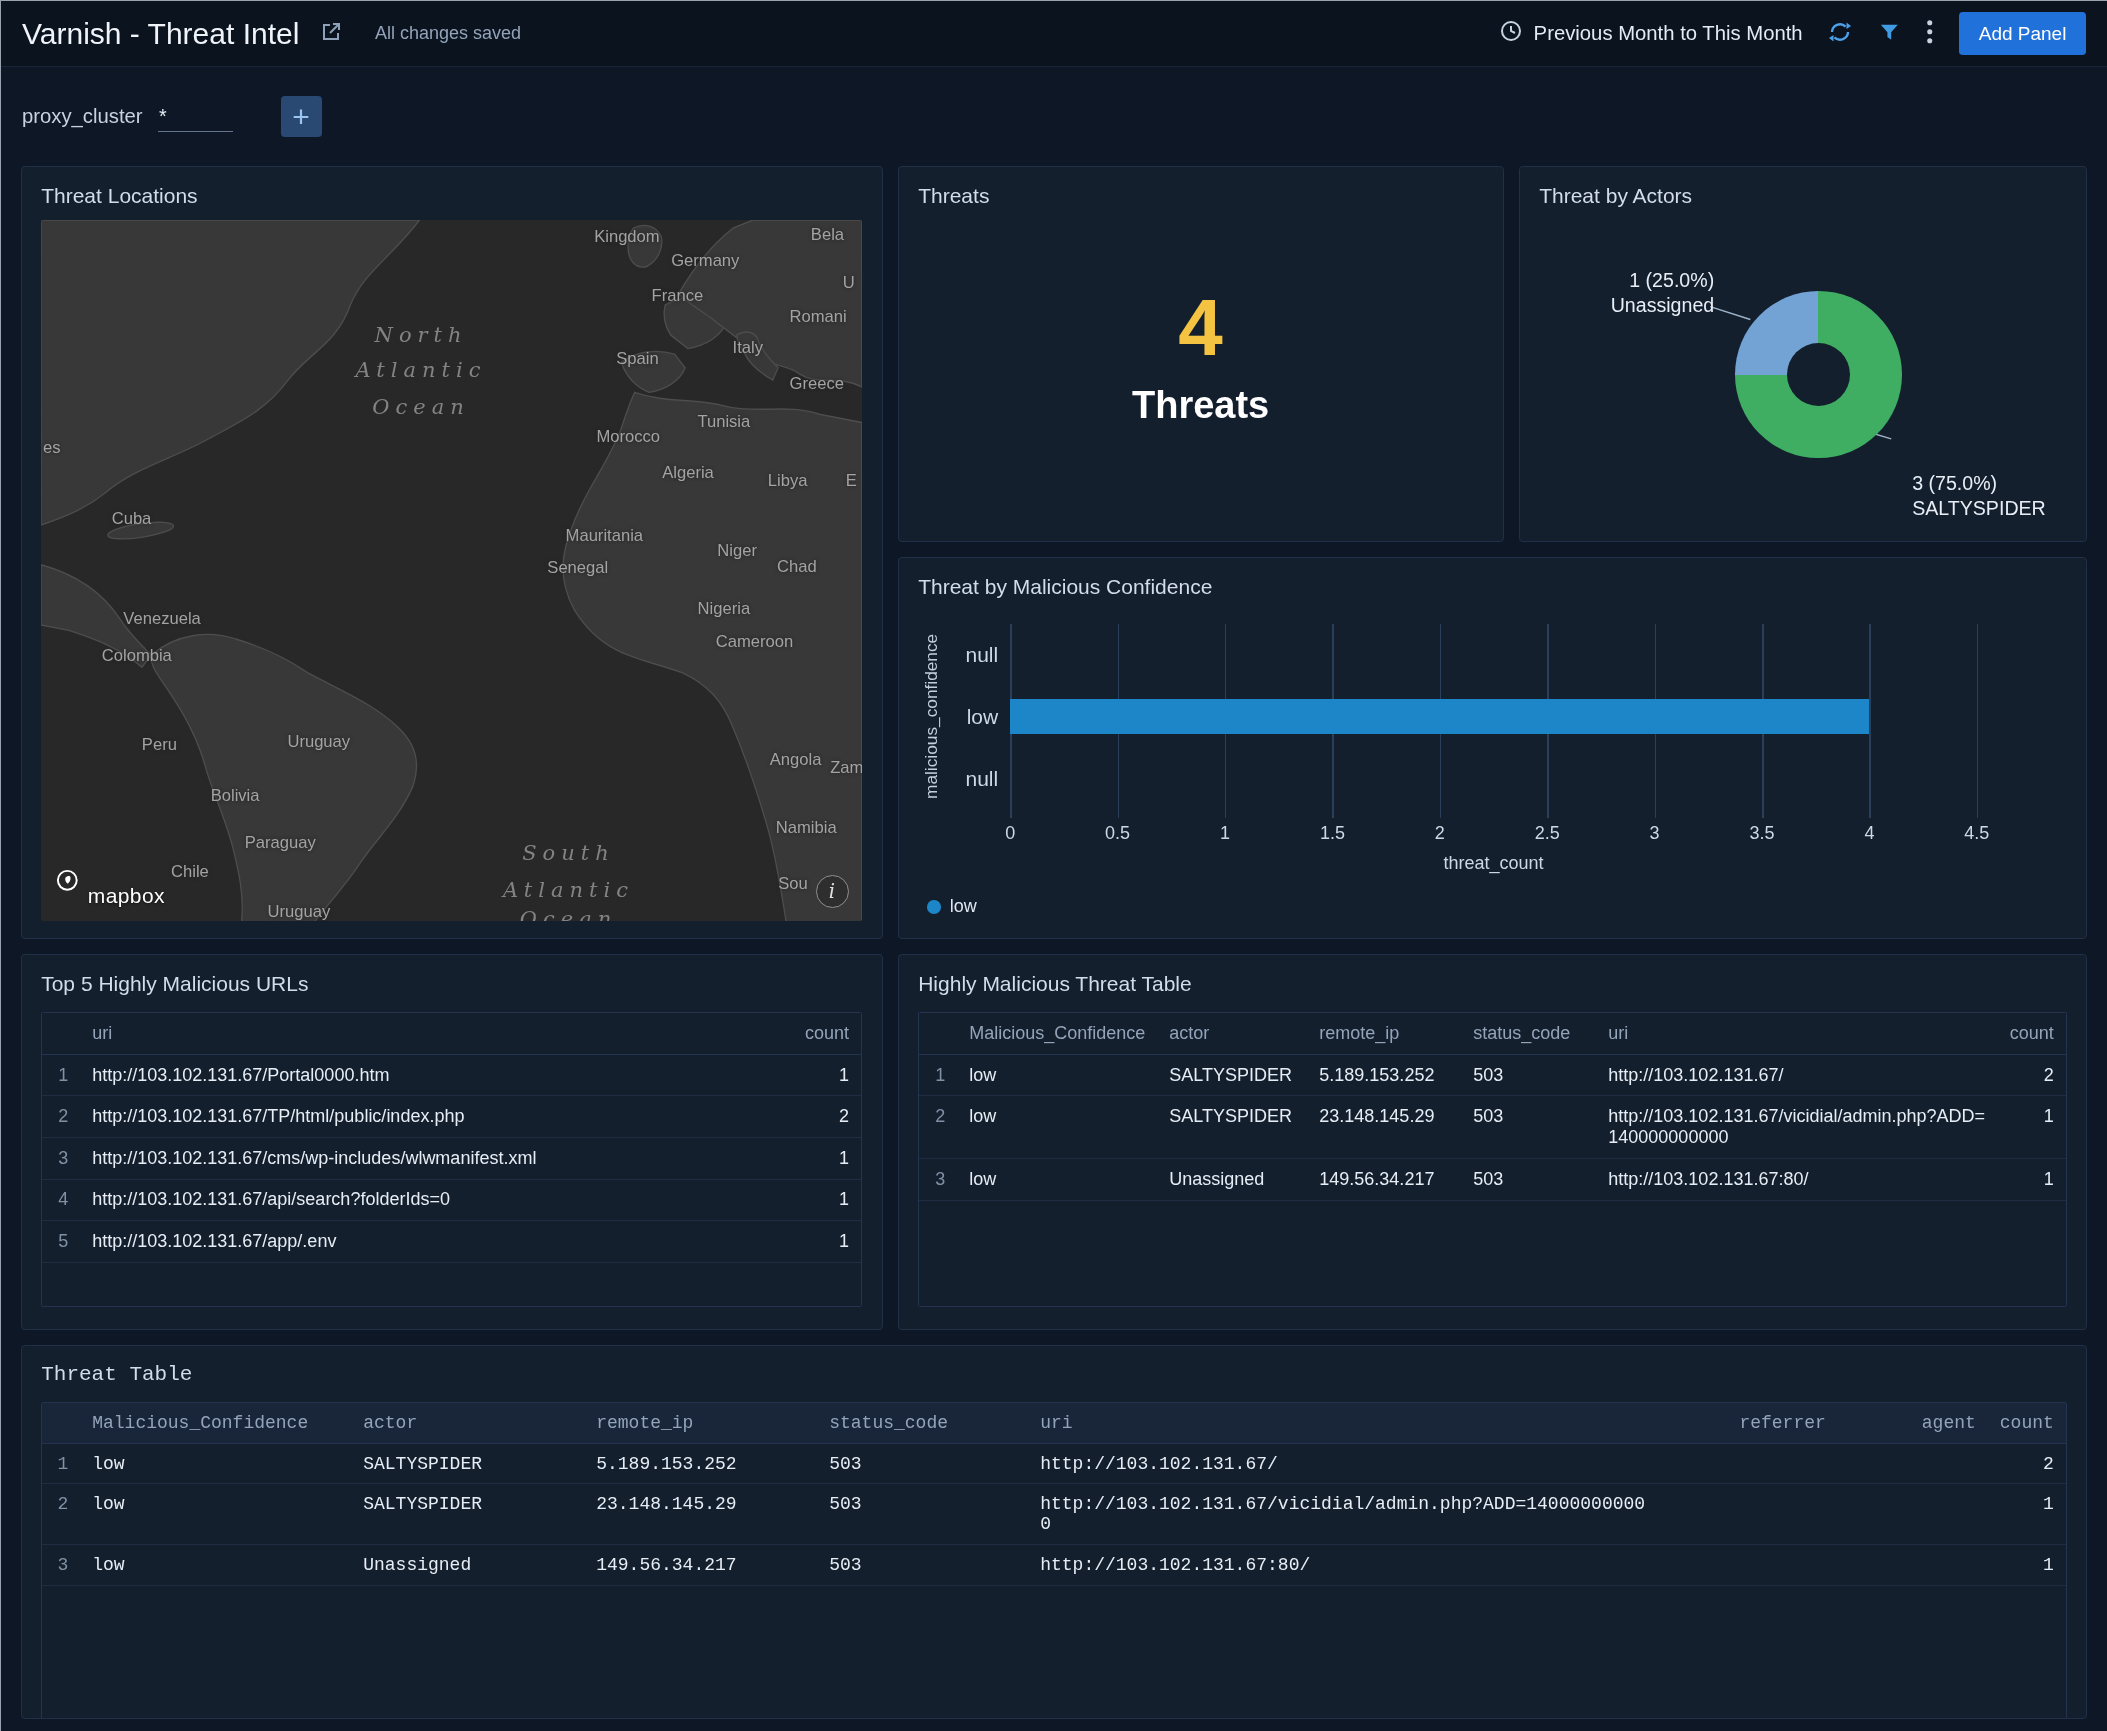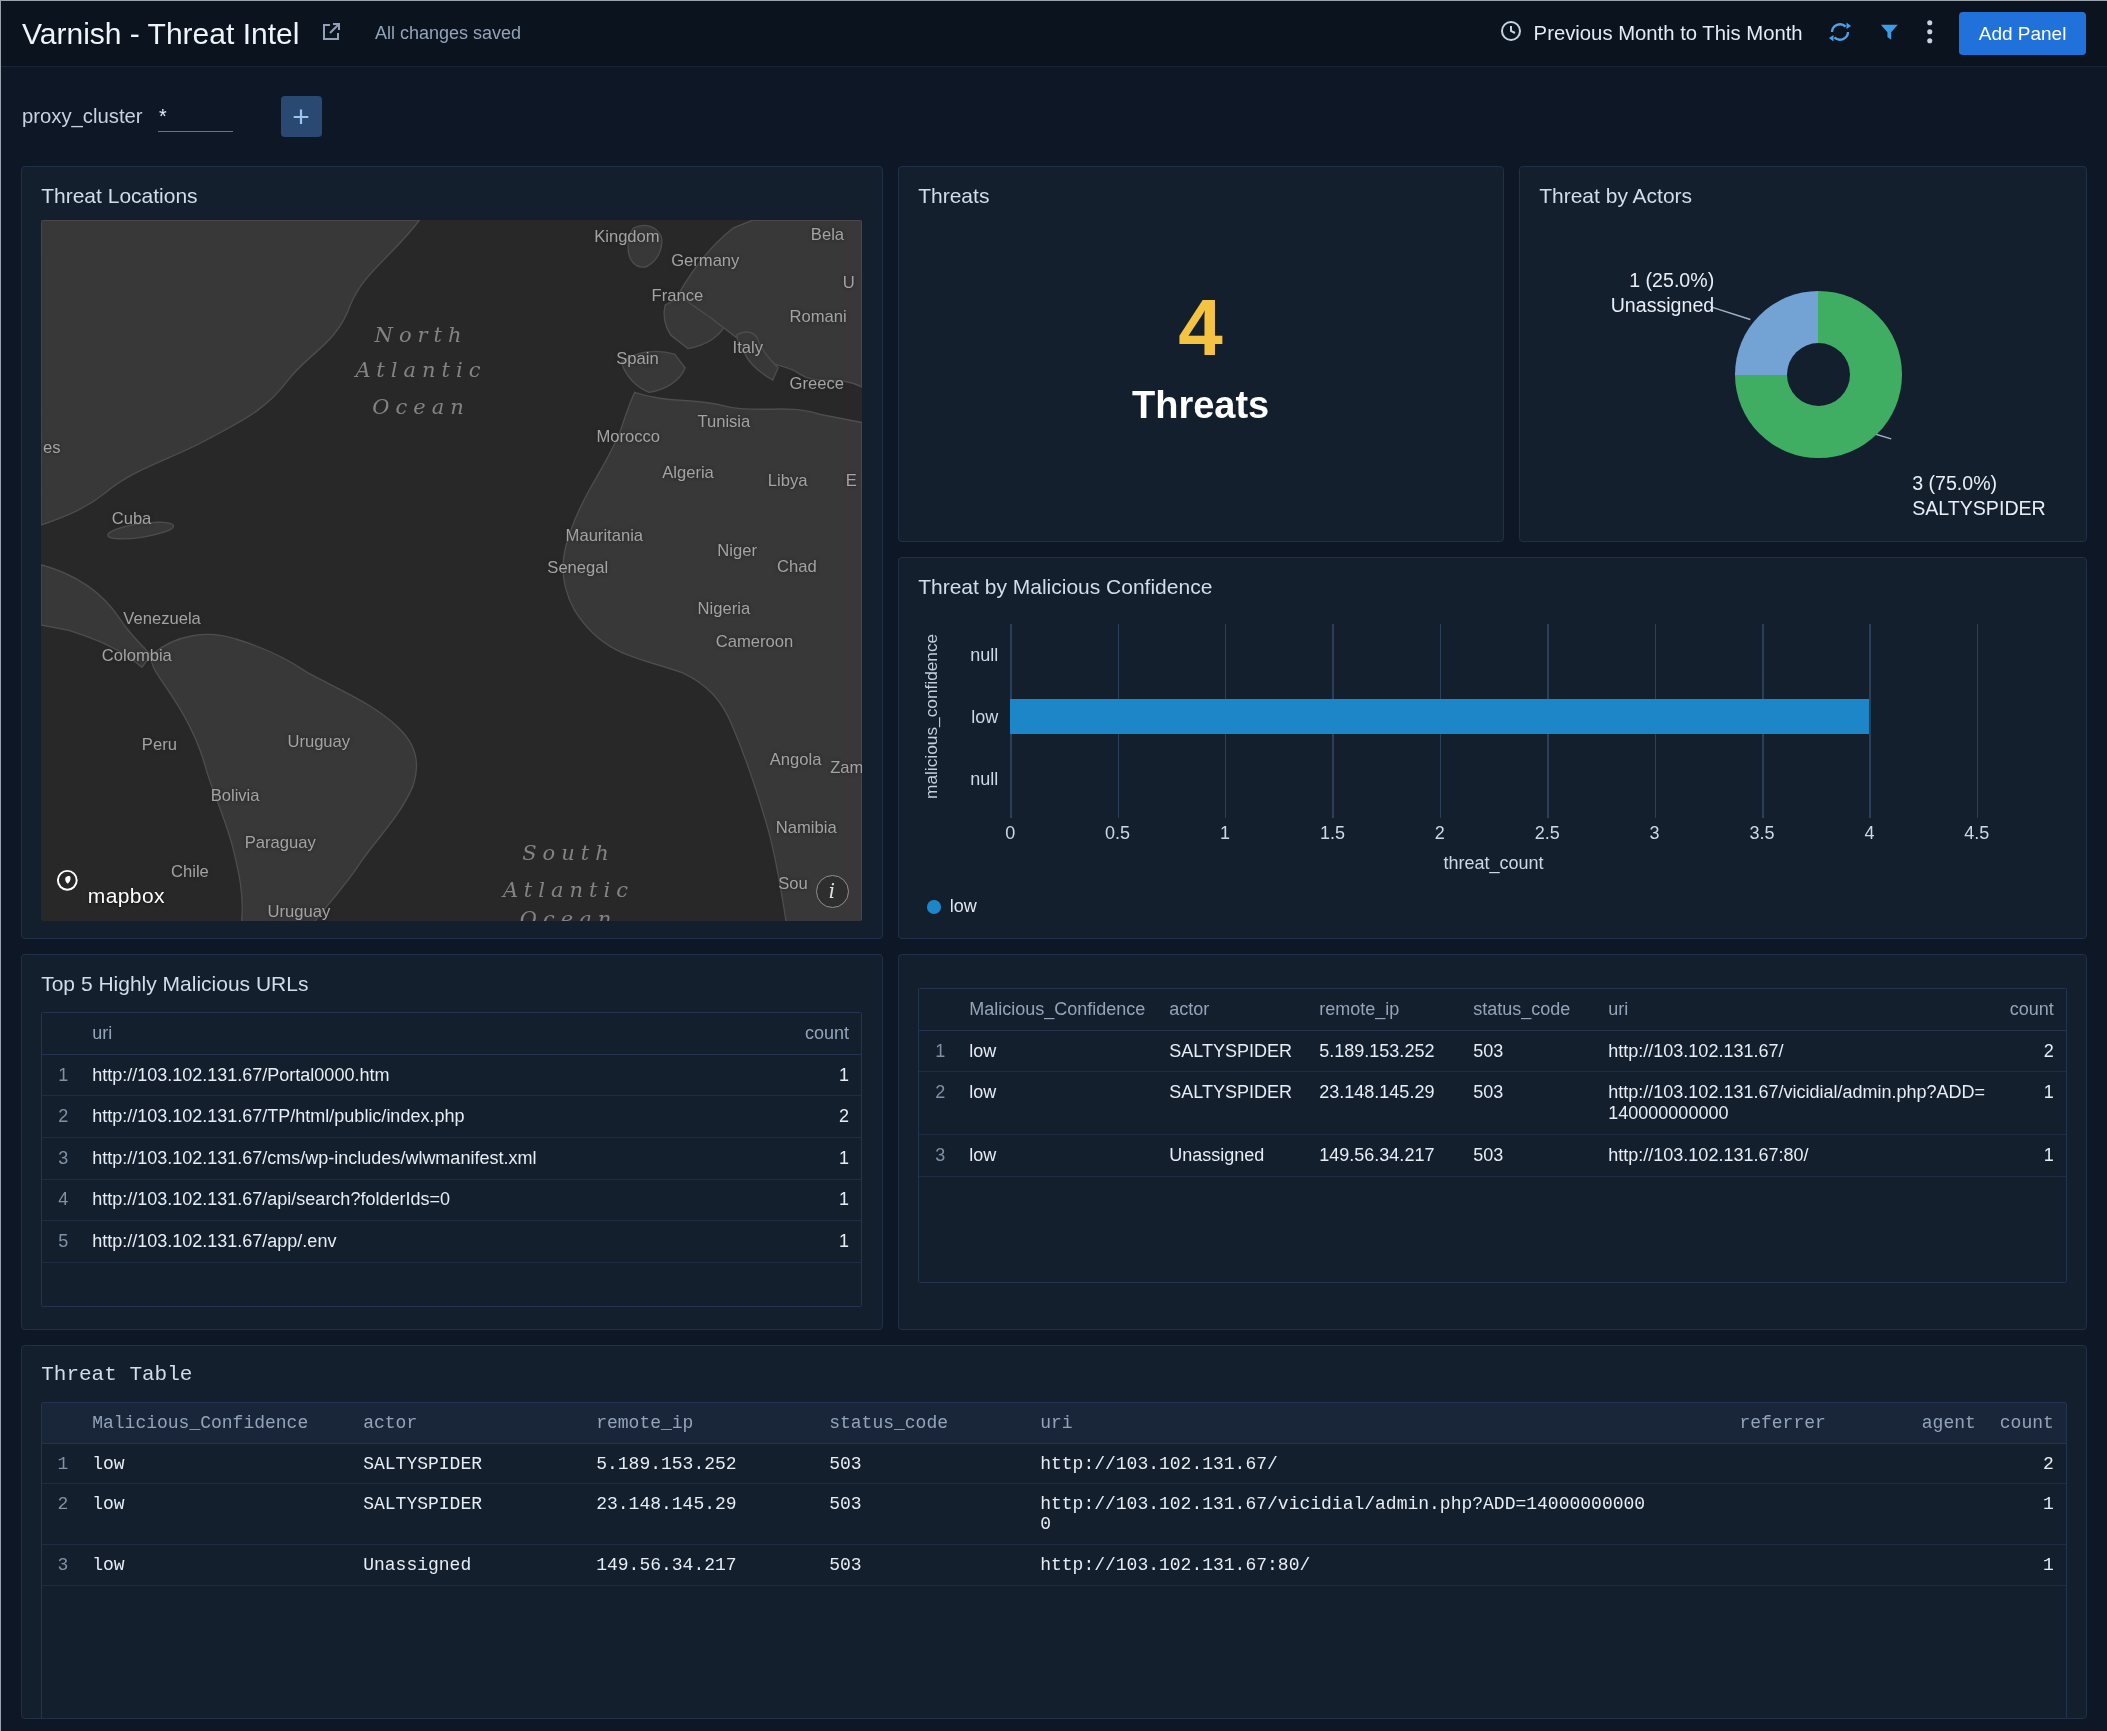--- a/index.html
+++ b/index.html
@@ -92,21 +92,21 @@
 
   
   .p-conf { flex: 1; display: flex; flex-direction: column; }
   .chart-wrap { display: flex; margin-top: 25.6px; }
   .y-axis-label {
     width: 27px; height: 185px; display: flex; align-items: center; justify-content: center;
     writing-mode: vertical-rl; transform: rotate(180deg);
     font-size: 17.3px; color: #c3cfdd;
   }
   .cats { width: 65px; display: flex; flex-direction: column; }
-  .cats .cat { height: 62px; display: flex; align-items: center; justify-content: flex-end; padding-right: 12px; font-size: 18px; color: #cfd9e5; }
+  .cats .cat { height: 62px; display: flex; align-items: center; justify-content: flex-end; padding-right: 12px; font-size: 21px; color: #cfd9e5; }
   .plot-col { flex: 1; padding-right: 90px; }
   .plot { position: relative; height: 185px; }
   .gridline { position: absolute; top: 0; bottom: -9px; width: 1.5px; background: #2a3f5a; }
   .rows { position: absolute; inset: 0; display: flex; flex-direction: column; }
   .rows .r { height: 62px; display: flex; align-items: center; }
   .bar { height: 35px; background: #1d86c8; }
   .xticks { position: relative; height: 27px; margin-top: 13.5px; }
   .xtick { position: absolute; transform: translateX(-50%); font-size: 18px; color: #cfd9e5; }
   .x-axis-label { text-align: center; font-size: 18px; color: #cdd8e4; margin-top: 3px; }
   .legend { display: flex; align-items: center; gap: 9px; margin-top: 22.6px; margin-left: 9px; }
@@ -402,20 +402,21 @@
               <tr>
                 <td class="col-idx">5</td>
                 <td class="col-uri">http://103.102.131.67/app/.env</td>
                 <td class="col-count">1</td>
               </tr>
             </tbody>
           </table>
         </div>
     </div>
     <div class="panel p-hm hm">
+      <div class="panel-title">Highly Malicious Threat Table</div>
       <div class="table-box">
           <table class="dash-table">
             <thead>
               <tr>
                 <th class="col-idx"></th>
                 <th class="col-Malicious_Confidence">Malicious_Confidence</th>
                 <th class="col-actor">actor</th>
                 <th class="col-remote_ip">remote_ip</th>
                 <th class="col-status_code">status_code</th>
                 <th class="col-uri">uri</th>

